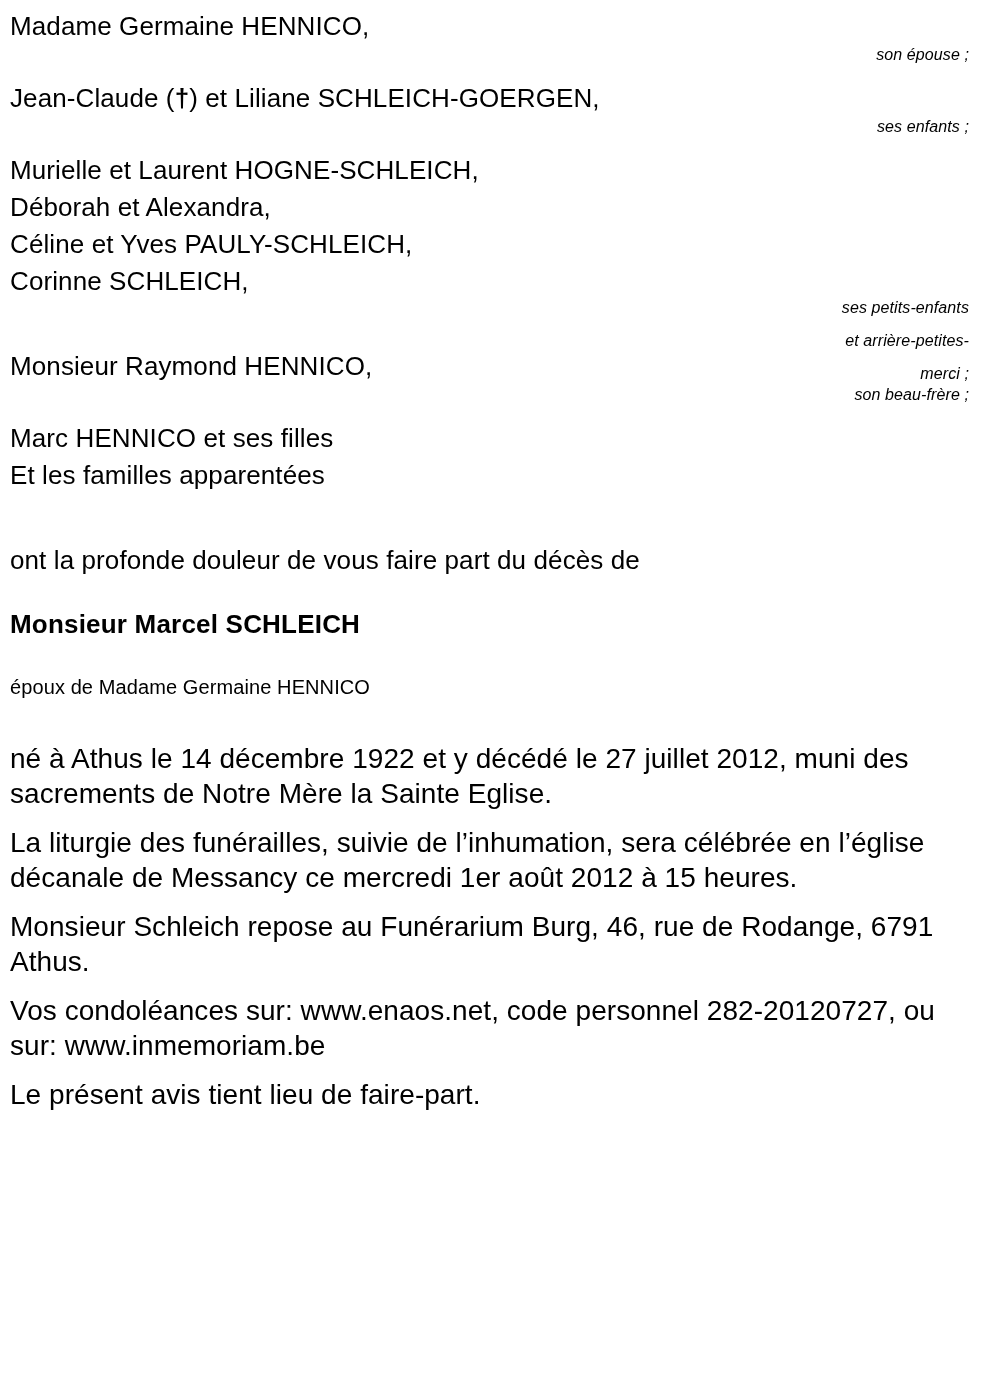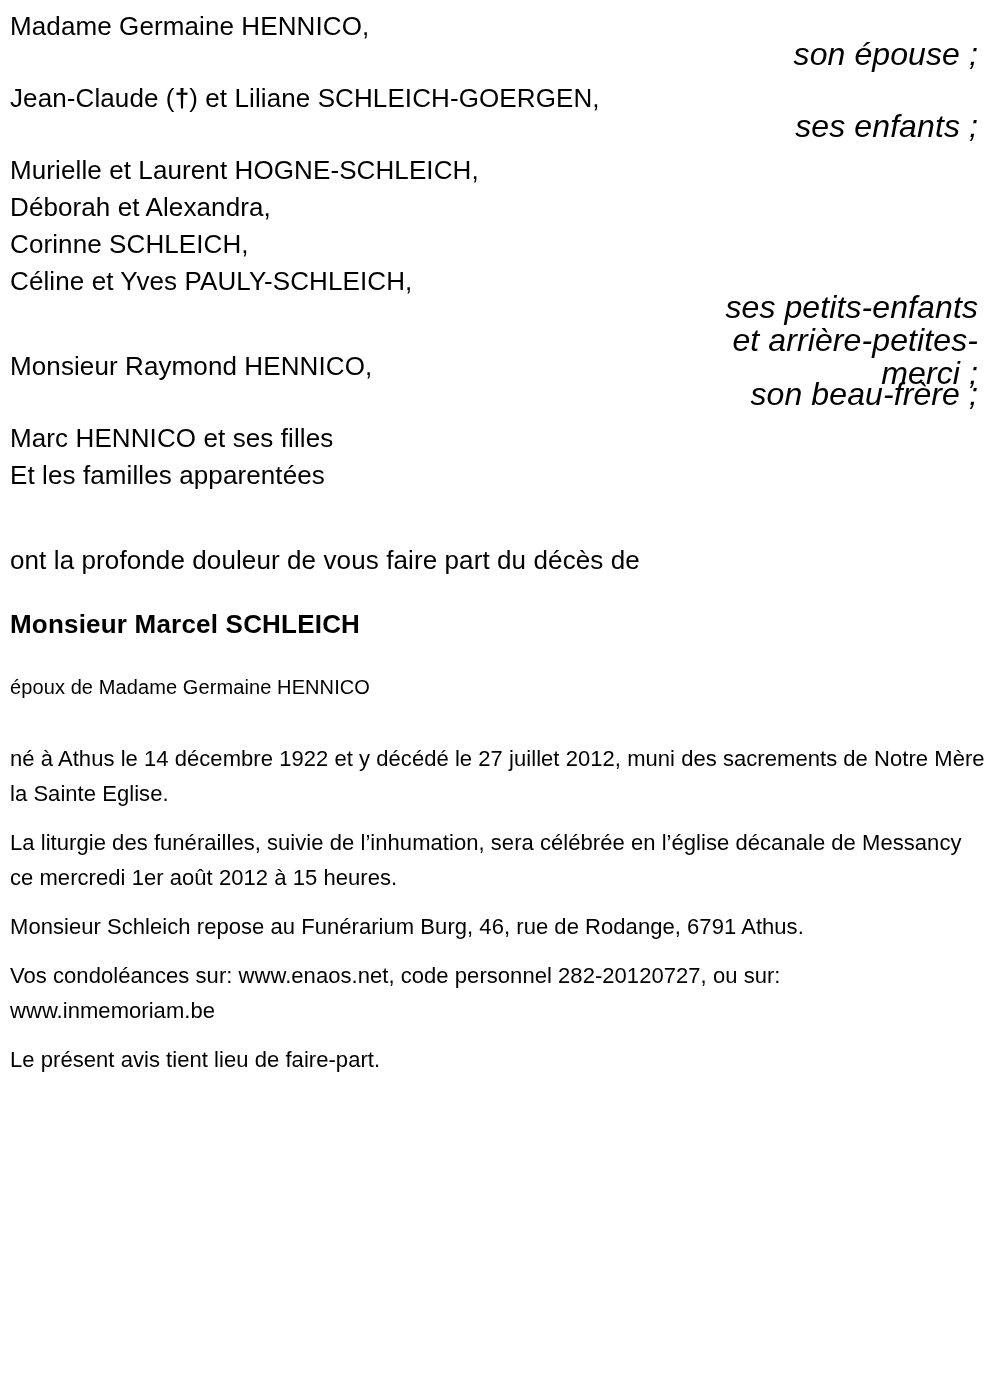--- a/index.html
+++ b/index.html
@@ -31,23 +31,23 @@
     width: 62%;
   }
   .name-line {
     font-size: 26px;
     line-height: 37px;
     letter-spacing: 0.1px;
     white-space: nowrap;
   }
   .role {
     position: absolute;
-    right: 7px;
+    right: 16px;
     text-align: right;
-    font-size: 32px;
+    font-size: 16px;
     font-style: italic;
     line-height: 33px;
     letter-spacing: 0.1px;
   }
   .role span { display: block; }
 
   .dagger {
     font-weight: bold;
   }
 
@@ -69,21 +69,21 @@
     letter-spacing: 0.2px;
   }
   .spouse-of {
     font-size: 20px;
     line-height: 37px;
     letter-spacing: 0.1px;
   }
 
   
   .body-para {
-    font-size: 22px;
+    font-size: 28px;
     line-height: 35px;
     letter-spacing: 0.05px;
     max-width: 975px;
     margin-bottom: 14px;
   }
   .body-para:last-child { margin-bottom: 13px; }
 </style>
 </head>
 <body>
 
@@ -105,22 +105,22 @@
         </div>
         <div class="role" style="top: 30px;">
           <span>ses enfants ;</span>
         </div>
       </div>
       <div class="gap-md"></div>
       <div class="relation-group">
         <div class="names">
           <div class="name-line">Murielle et Laurent HOGNE-SCHLEICH,</div>
           <div class="name-line">Déborah et Alexandra,</div>
+          <div class="name-line">Céline et Yves PAULY-SCHLEICH,</div>
           <div class="name-line">Corinne SCHLEICH,</div>
-          <div class="name-line">Céline et Yves PAULY-SCHLEICH,</div>
         </div>
         <div class="role" style="top: 139px;">
           <span>ses petits-enfants</span>
           <span>et arrière-petites-</span>
           <span>merci ;</span>
         </div>
       </div>
       <div class="gap-lg"></div>
       <div class="relation-group">
         <div class="names">

